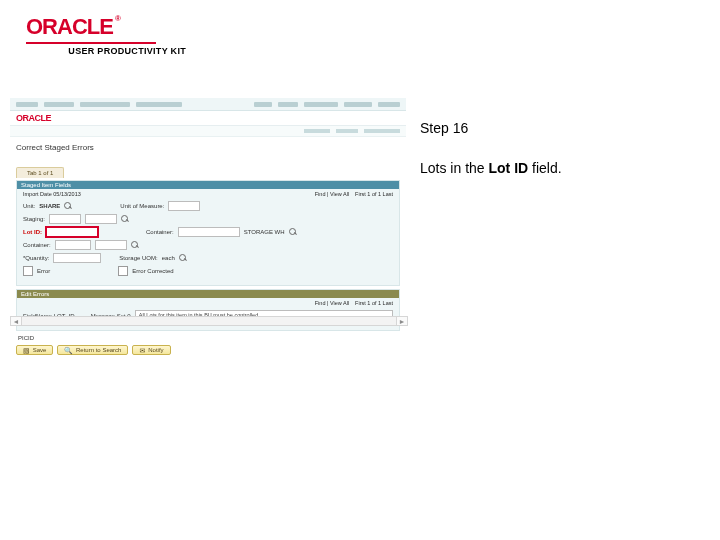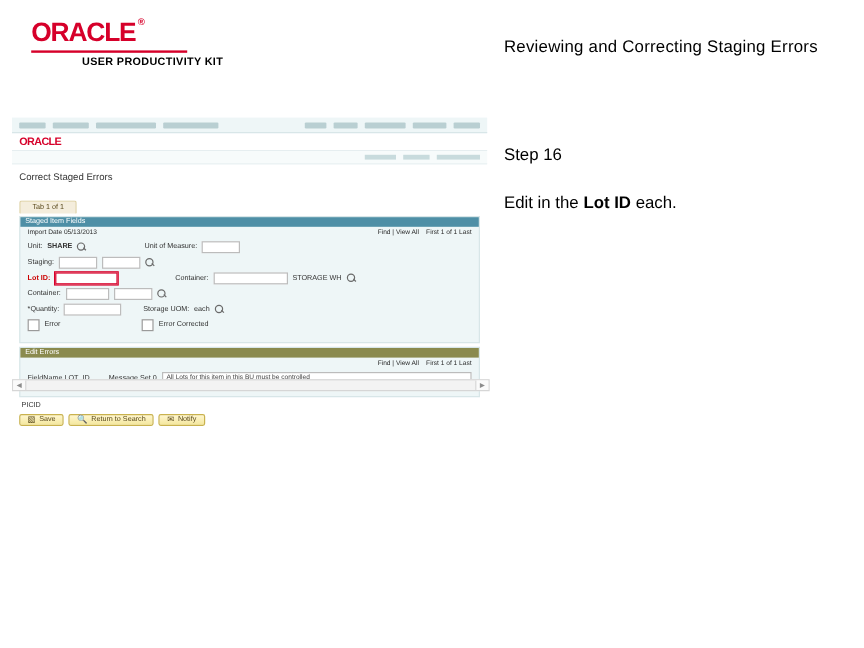--- a/index.html
+++ b/index.html
@@ -269,26 +269,25 @@
 
   <div class="logo-block">
     <div class="logo-oracle">
       <span>ORACLE</span>
       <span class="reg">®</span>
     </div>
     <div class="logo-rule"></div>
     <div class="logo-sub">USER PRODUCTIVITY KIT</div>
   </div>
 
-  <div class="title">Reviewing and Correcting Staging Errors</div>
 
   <div class="step">Step 16</div>
 
   <div class="instruction">
-    <span>Edit in the </span><b>Lot ID</b><span> each.</span>
+    <span>Lots in the </span><b>Lot ID</b><span> field.</span>
   </div>
 
   <div class="shot">
 
     <div class="shot-topbar">
       <div class="tb-left">
         <span class="tb-chip" style="width:22px"></span>
         <span class="tb-chip" style="width:30px"></span>
         <span class="tb-chip" style="width:50px"></span>
         <span class="tb-chip" style="width:46px"></span>

